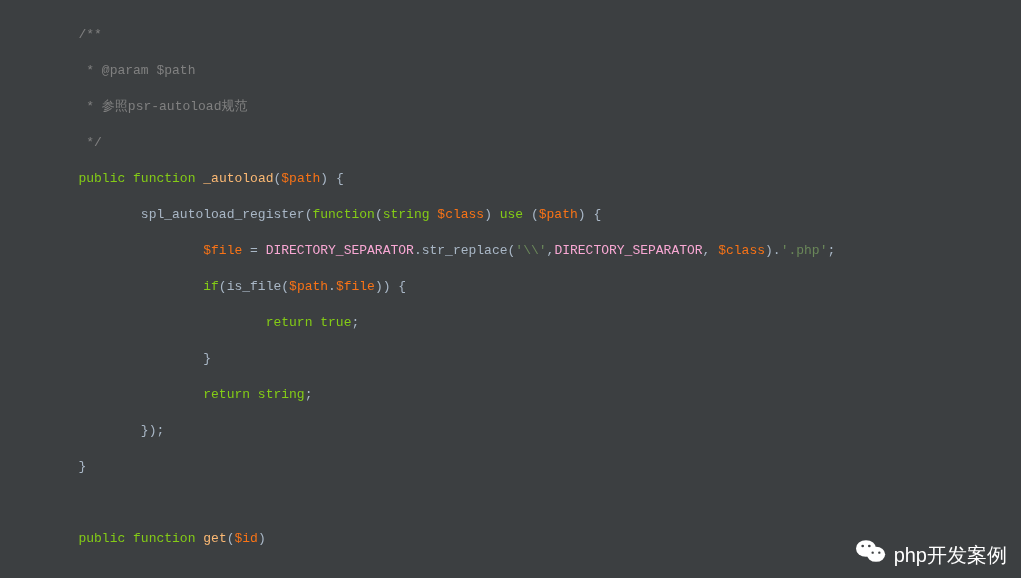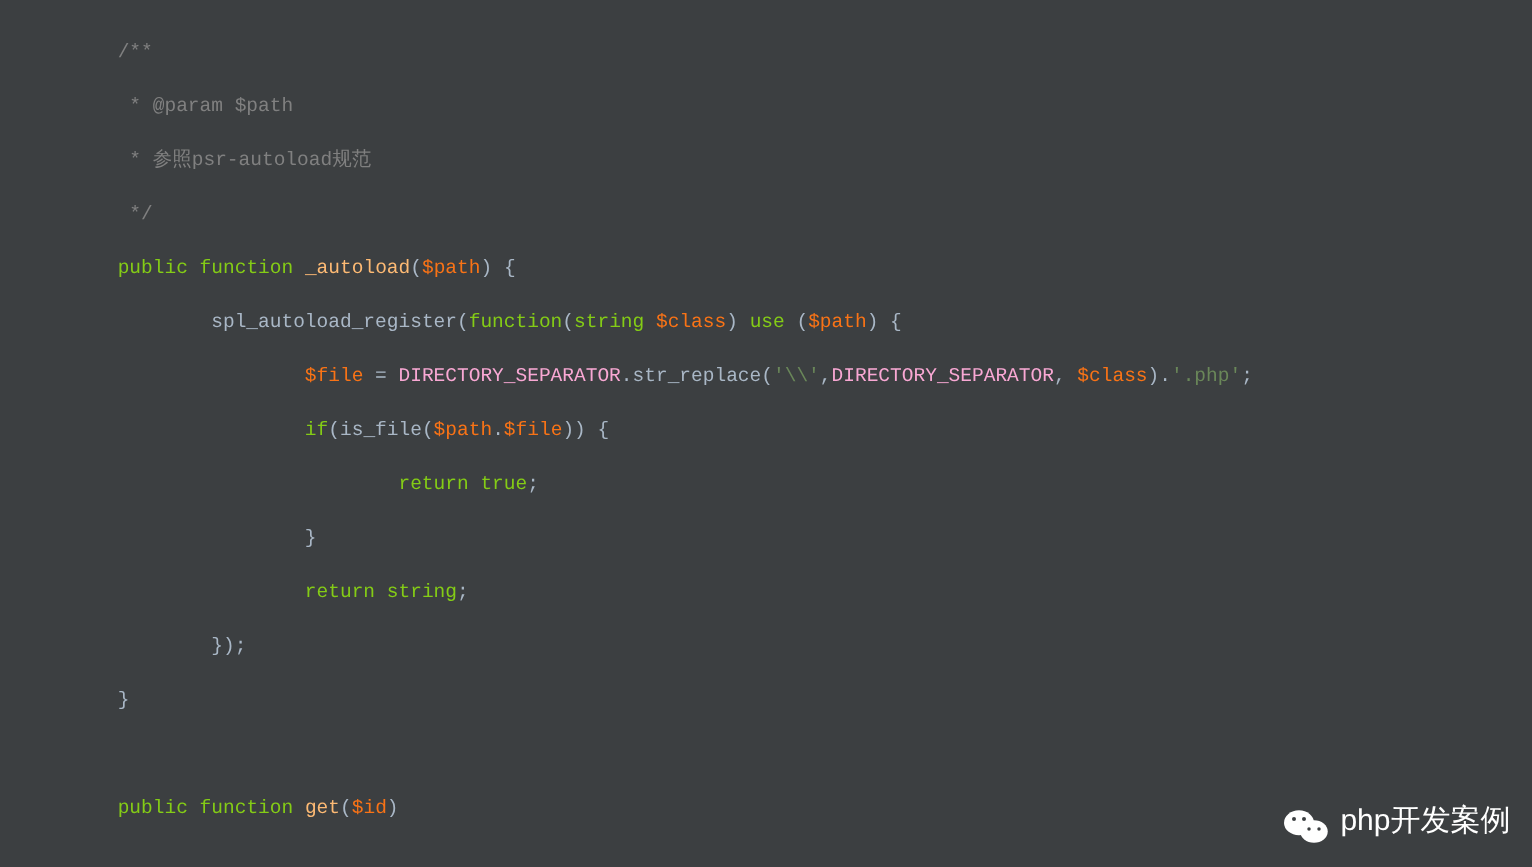--- a/index.html
+++ b/index.html
@@ -25,21 +25,21 @@
     .variable { color: #f97316; }
     .string { color: #6a8759; }
     .constant { color: #f9a8d4; }
     .punct { color: #a9b7c6; }
     
     .watermark {
       position: absolute;
       right: 14px;
       bottom: 14px;
       display: flex;
-      align-items: flex-start;
+      align-items: flex-end;
       gap: 8px;
       color: #ffffff;
       font-family: 'Microsoft YaHei', sans-serif;
       font-size: 20px;
       font-weight: 500;
     }
     .wechat-icon {
       width: 30px;
       height: 26px;
       position: relative;

